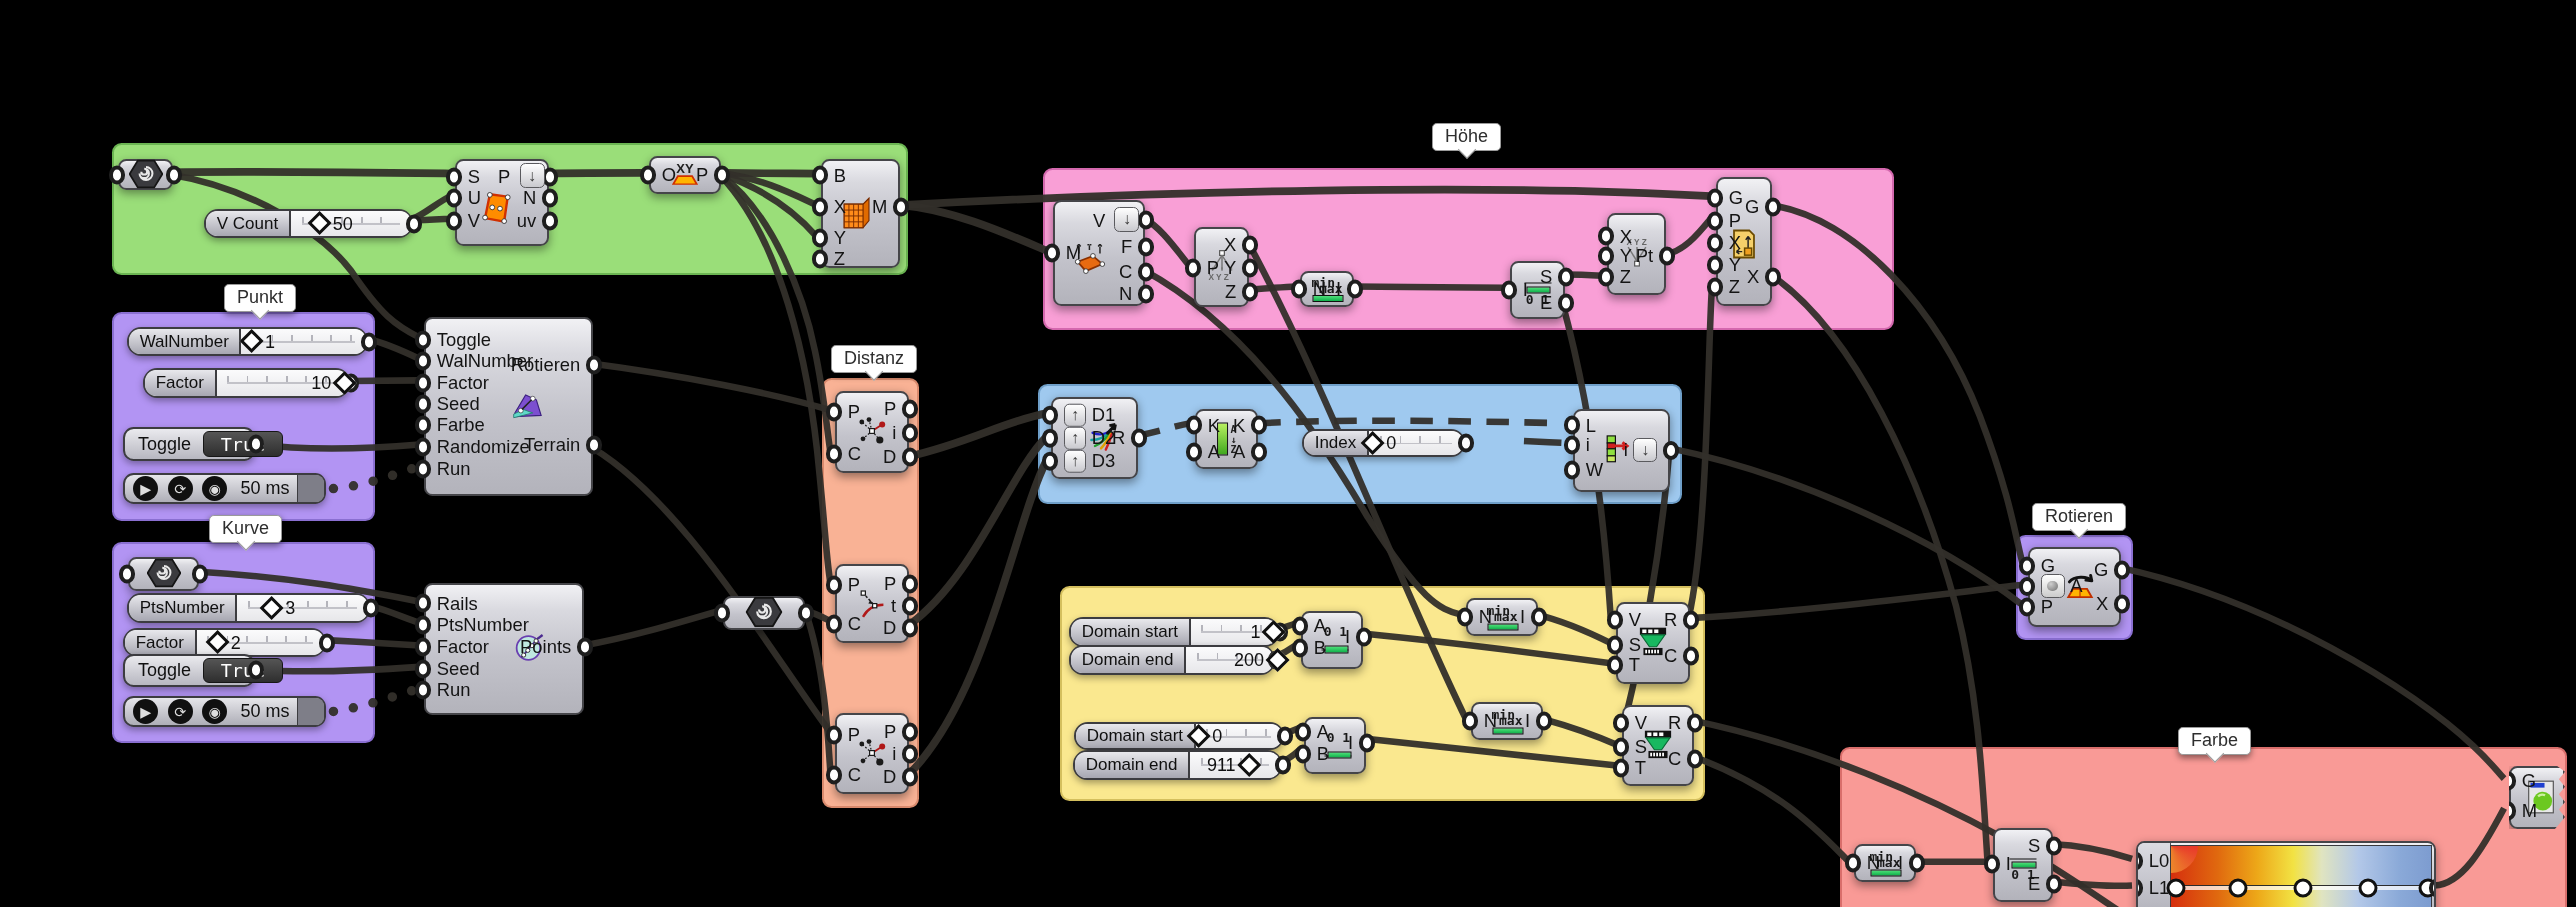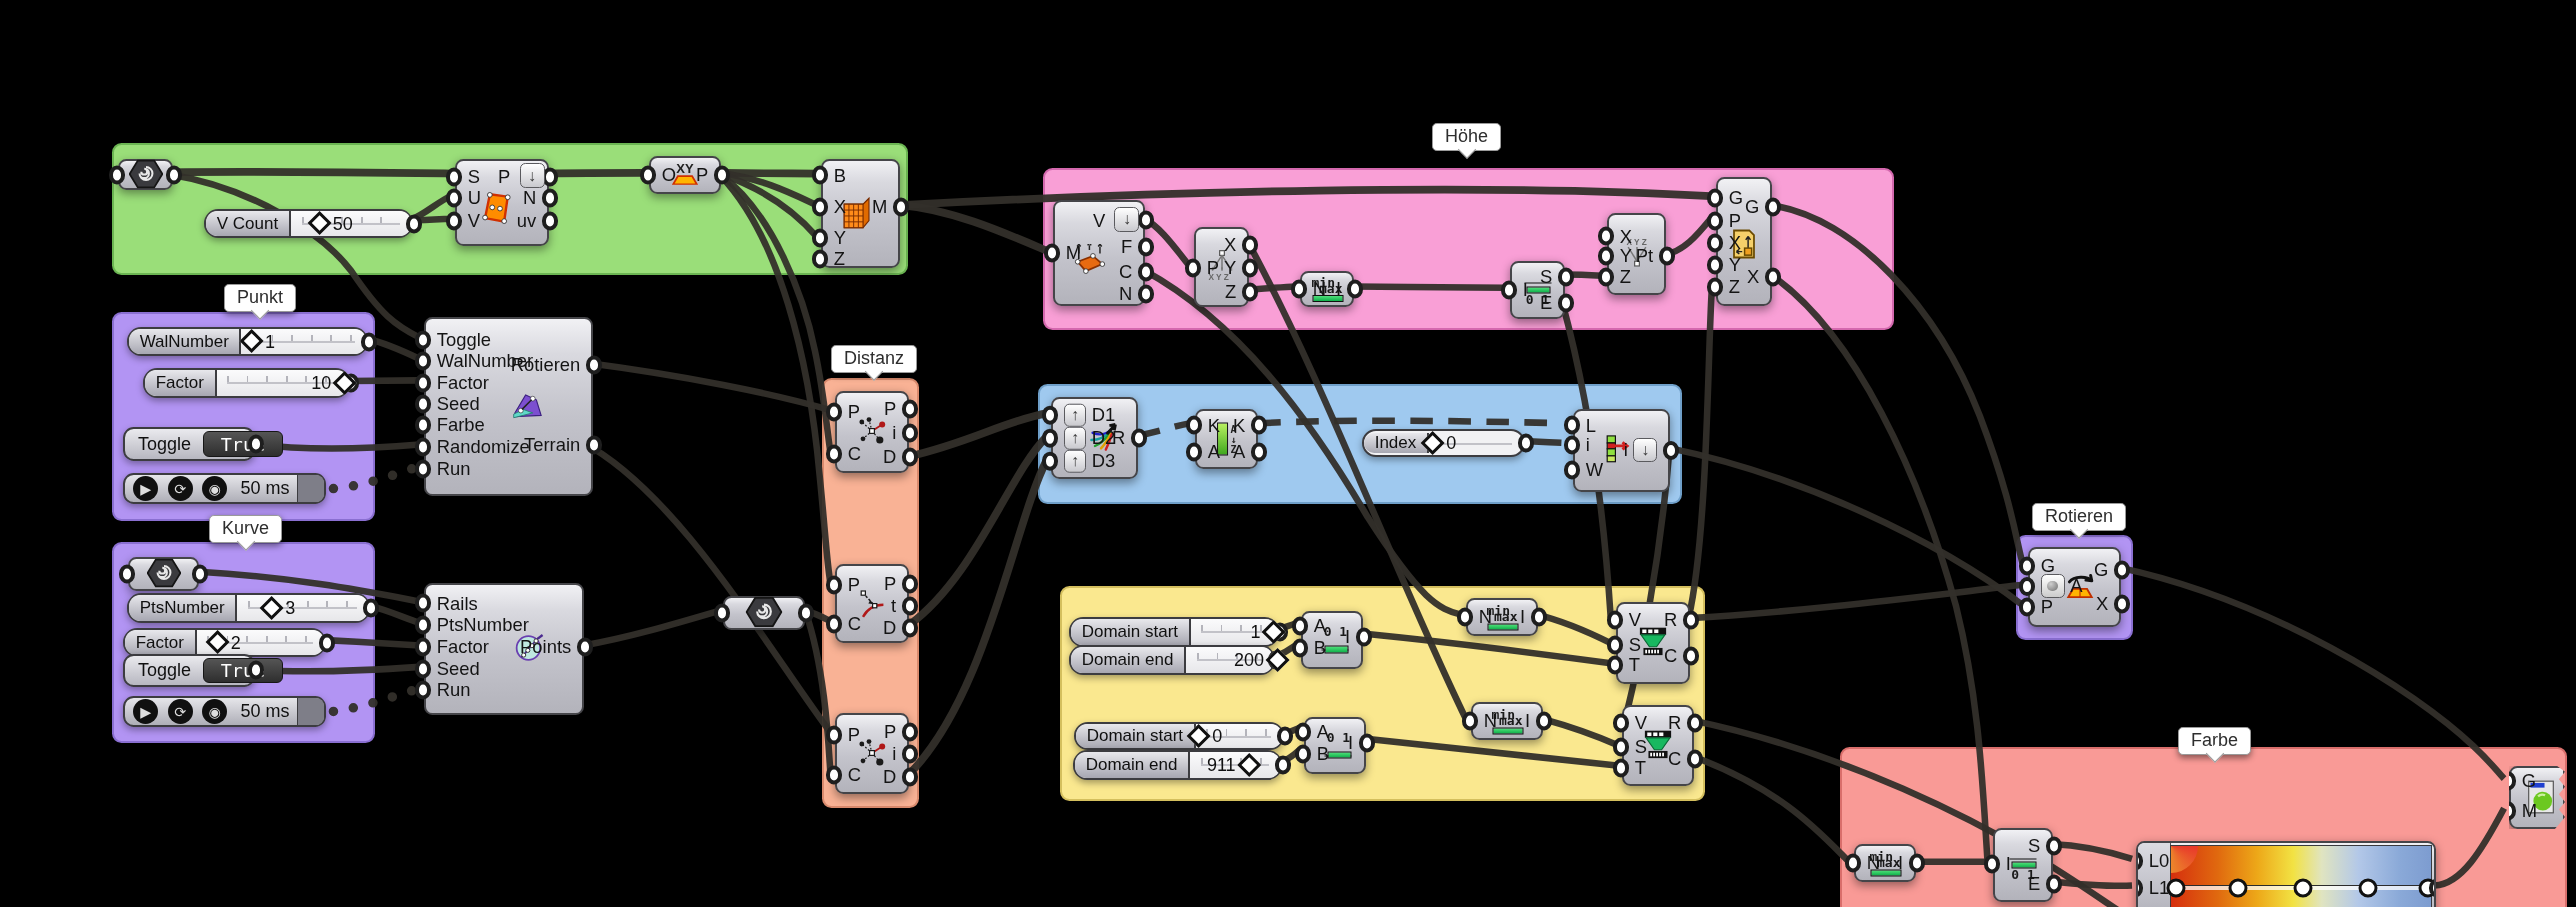--- a/index.html
+++ b/index.html
@@ -856,21 +856,21 @@
         <span style="display:block;width:9.5px;height:31px;background:linear-gradient(180deg,#b8f060,#3fa81e);border:1.2px solid #111;"></span>
         <span style="display:flex;flex-direction:column;font-family:'DejaVu Sans Mono',monospace;font-size:10px;font-weight:700;color:#222;line-height:1;">
           <span>A</span>
             <span>↓</span>
             <span>Z</span>
         </span>
       </div>
     </span>
   </div>
 
-  <div class="slider" style="left:1362px;top:429px;width:159px;height:24px;align-items:center;">
+  <div class="slider" style="left:1302px;top:429px;width:159px;height:24px;">
     <div class="sl-label">
         <span>Index</span>
       </div>
     <div class="sl-track">
       <div class="sl-grip" style="left:12%;">
           <i class="dia"></i>
           <span class="sl-val">0</span>
         </div>
     </div>
     <i class="dot"></i>

